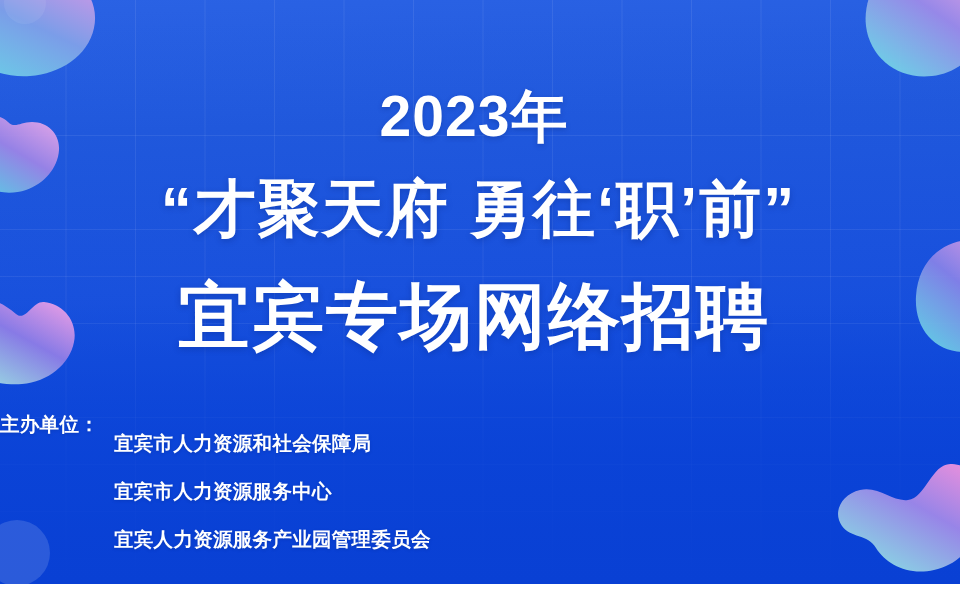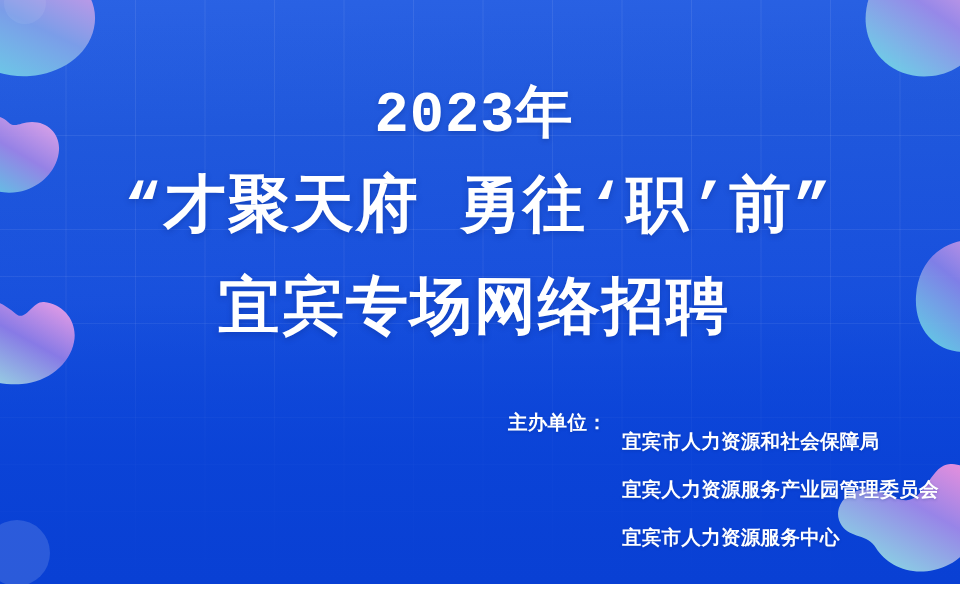--- a/index.html
+++ b/index.html
@@ -85,21 +85,20 @@
 
   
   .content {
     position: absolute;
     left: 0;
     top: 0;
     width: 948px;
     height: 584px;
     text-align: center;
     color: #ffffff;
-    font-family: Liberation Mono, monospace;
   }
 
   .year {
     position: absolute;
     left: 0;
     right: 0;
     top: 88px;
     font-size: 57px;
     font-weight: bold;
     line-height: 1;
@@ -118,36 +117,36 @@
     letter-spacing: 2px;
     text-shadow: 0 2px 6px rgba(5,35,120,0.32);
     padding-left: 9px;
   }
 
   .headline-2 {
     position: absolute;
     left: 0;
     right: 0;
     top: 280px;
-    font-size: 62px;
+    font-size: 72px;
     font-weight: bold;
     line-height: 1;
     letter-spacing: 2px;
     text-shadow: 0 2px 6px rgba(5,35,120,0.32);
   }
 
   
   .organizers {
     position: absolute;
     left: 0;
     right: 0;
     top: 410px;
     display: flex;
     flex-direction: column;
-    align-items: flex-end;
+    align-items: flex-start;
   }
   .org-line {
     display: flex;
     width: 440px;
     font-size: 19.5px;
     font-weight: bold;
     line-height: 29px;
     letter-spacing: 0.3px;
     text-shadow: 0 1px 3px rgba(5,35,120,0.28);
   }
@@ -274,25 +273,25 @@
 
       <div class="organizers">
         <div class="org-line">
           <span class="org-label">主办单位：</span>
           <span class="org-value">宜宾市人力资源和社会保障局</span>
         </div>
         <div class="org-line">
         </div>
         <div class="org-line">
           <span class="org-label"></span>
+          <span class="org-value">宜宾市人力资源服务中心</span>
+        </div>
+        <div class="org-line">
+          <span class="org-label"></span>
           <span class="org-value">宜宾人力资源服务产业园管理委员会</span>
-        </div>
-        <div class="org-line">
-          <span class="org-label"></span>
-          <span class="org-value">宜宾市人力资源服务中心</span>
         </div>
       </div>
 
     </div>
   </div>
 
   <div class="bottom-strip"></div>
 </div>
 
 </body></html>

